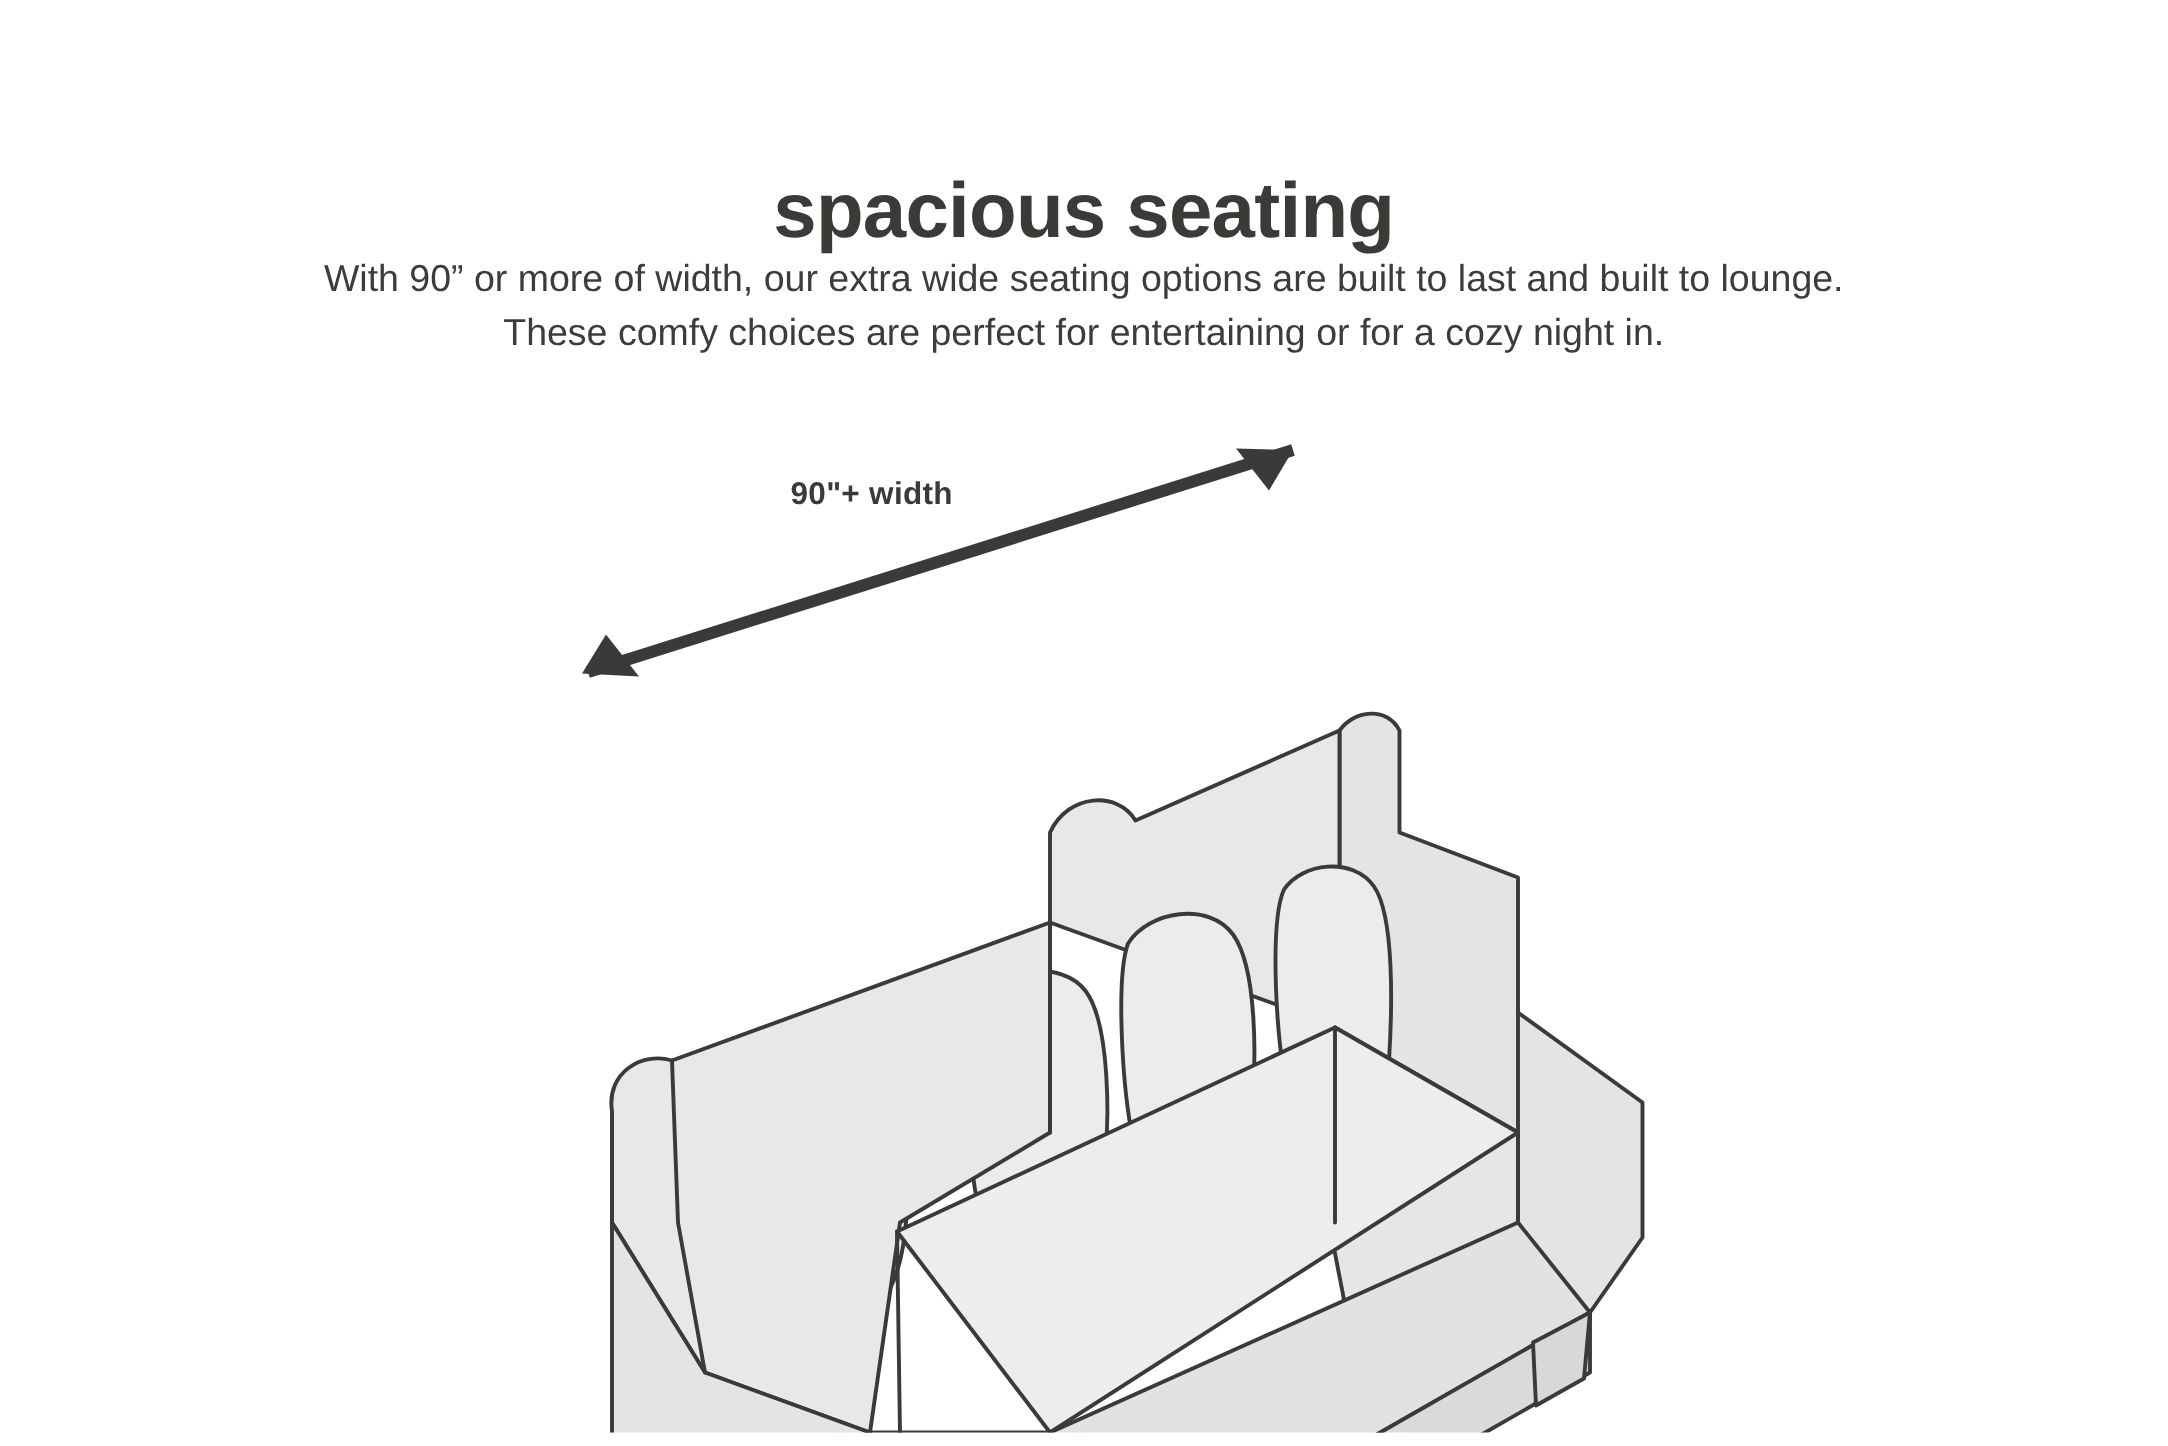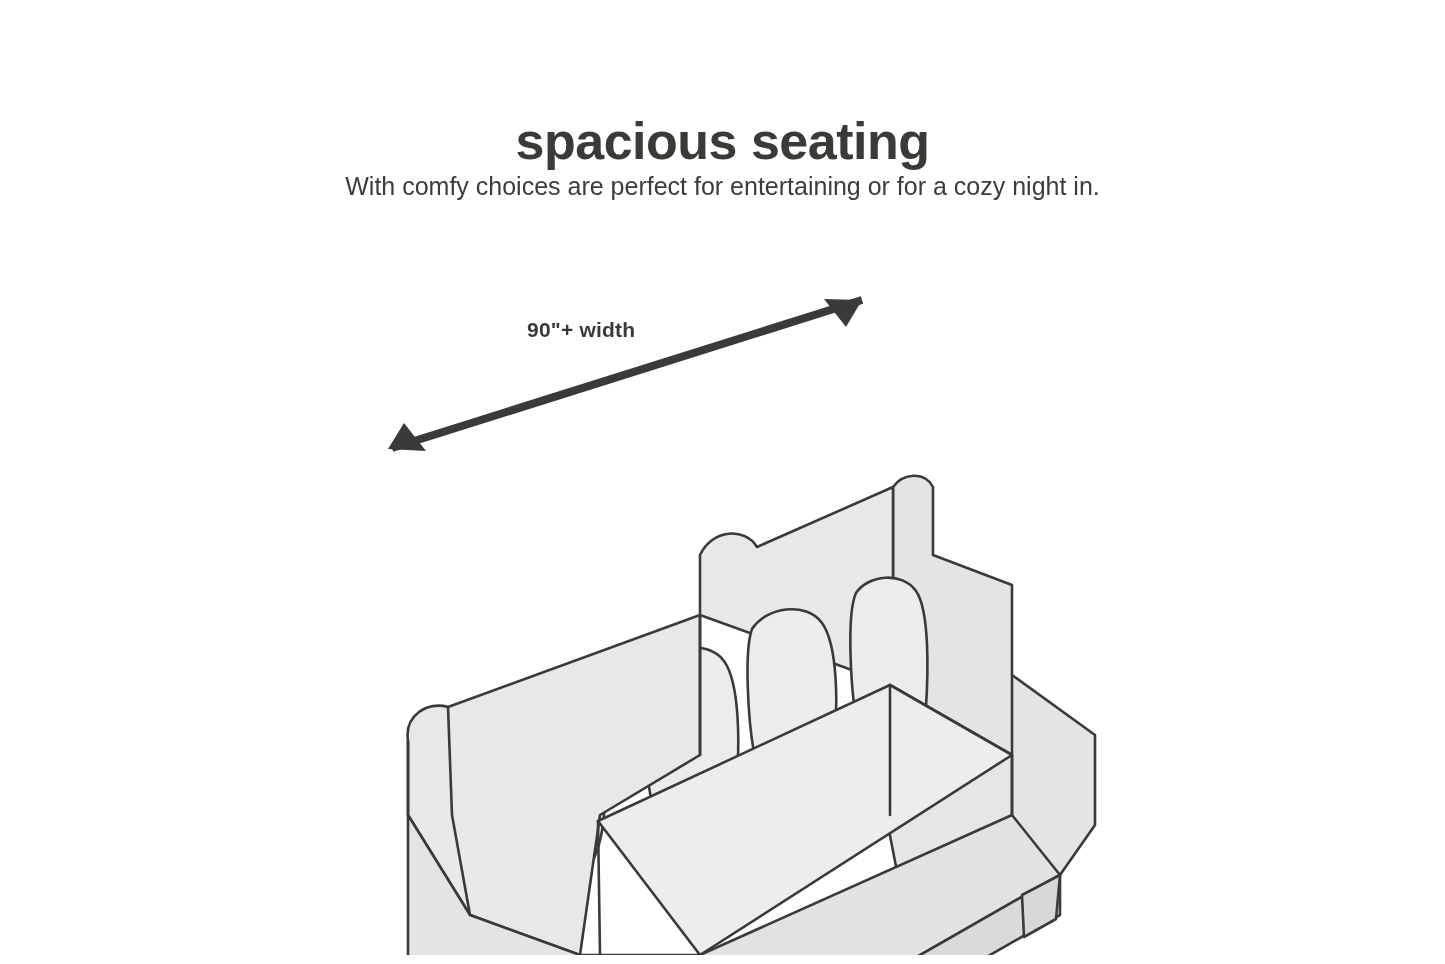--- a/index.html
+++ b/index.html
@@ -66,21 +66,22 @@
   svg { display: block; }
 </style>
 </head>
 <body>
 
 <div class="page">
 
   <h1 class="headline">spacious seating</h1>
 
   <div class="subcopy">
-    <span class="line">With comfy choices are perfect for entertaining or for a cozy night in.</span>
+    <span class="line">With 90” or more of width, our extra wide seating options are built to last and built to lounge.</span>
+    <span class="line">These comfy choices are perfect for entertaining or for a cozy night in.</span>
   </div>
 
   <div class="dim-label">90"+ width</div>
 
   <div class="illustration">
     <svg width="1445" height="700" viewBox="0 0 1445 700" xmlns="http://www.w3.org/2000/svg">
 
       <g>
         <line x1="392" y1="193" x2="862" y2="45" stroke="#3a3a38" stroke-width="8" stroke-linecap="butt"></line>
         <polygon points="862,45 824,44 846,72" fill="#3a3a38"></polygon>

